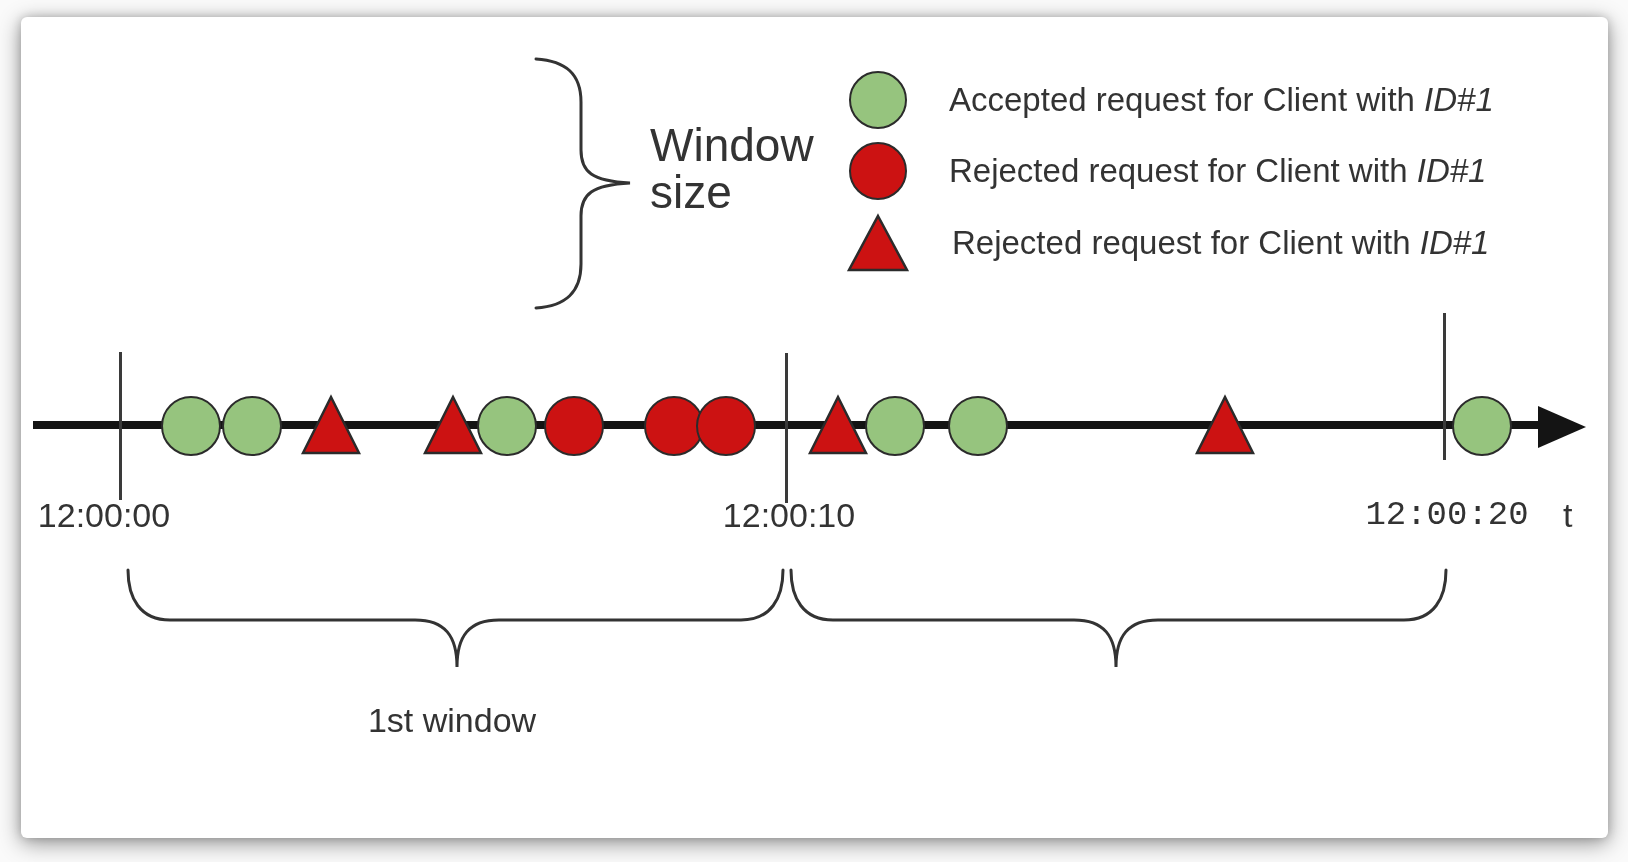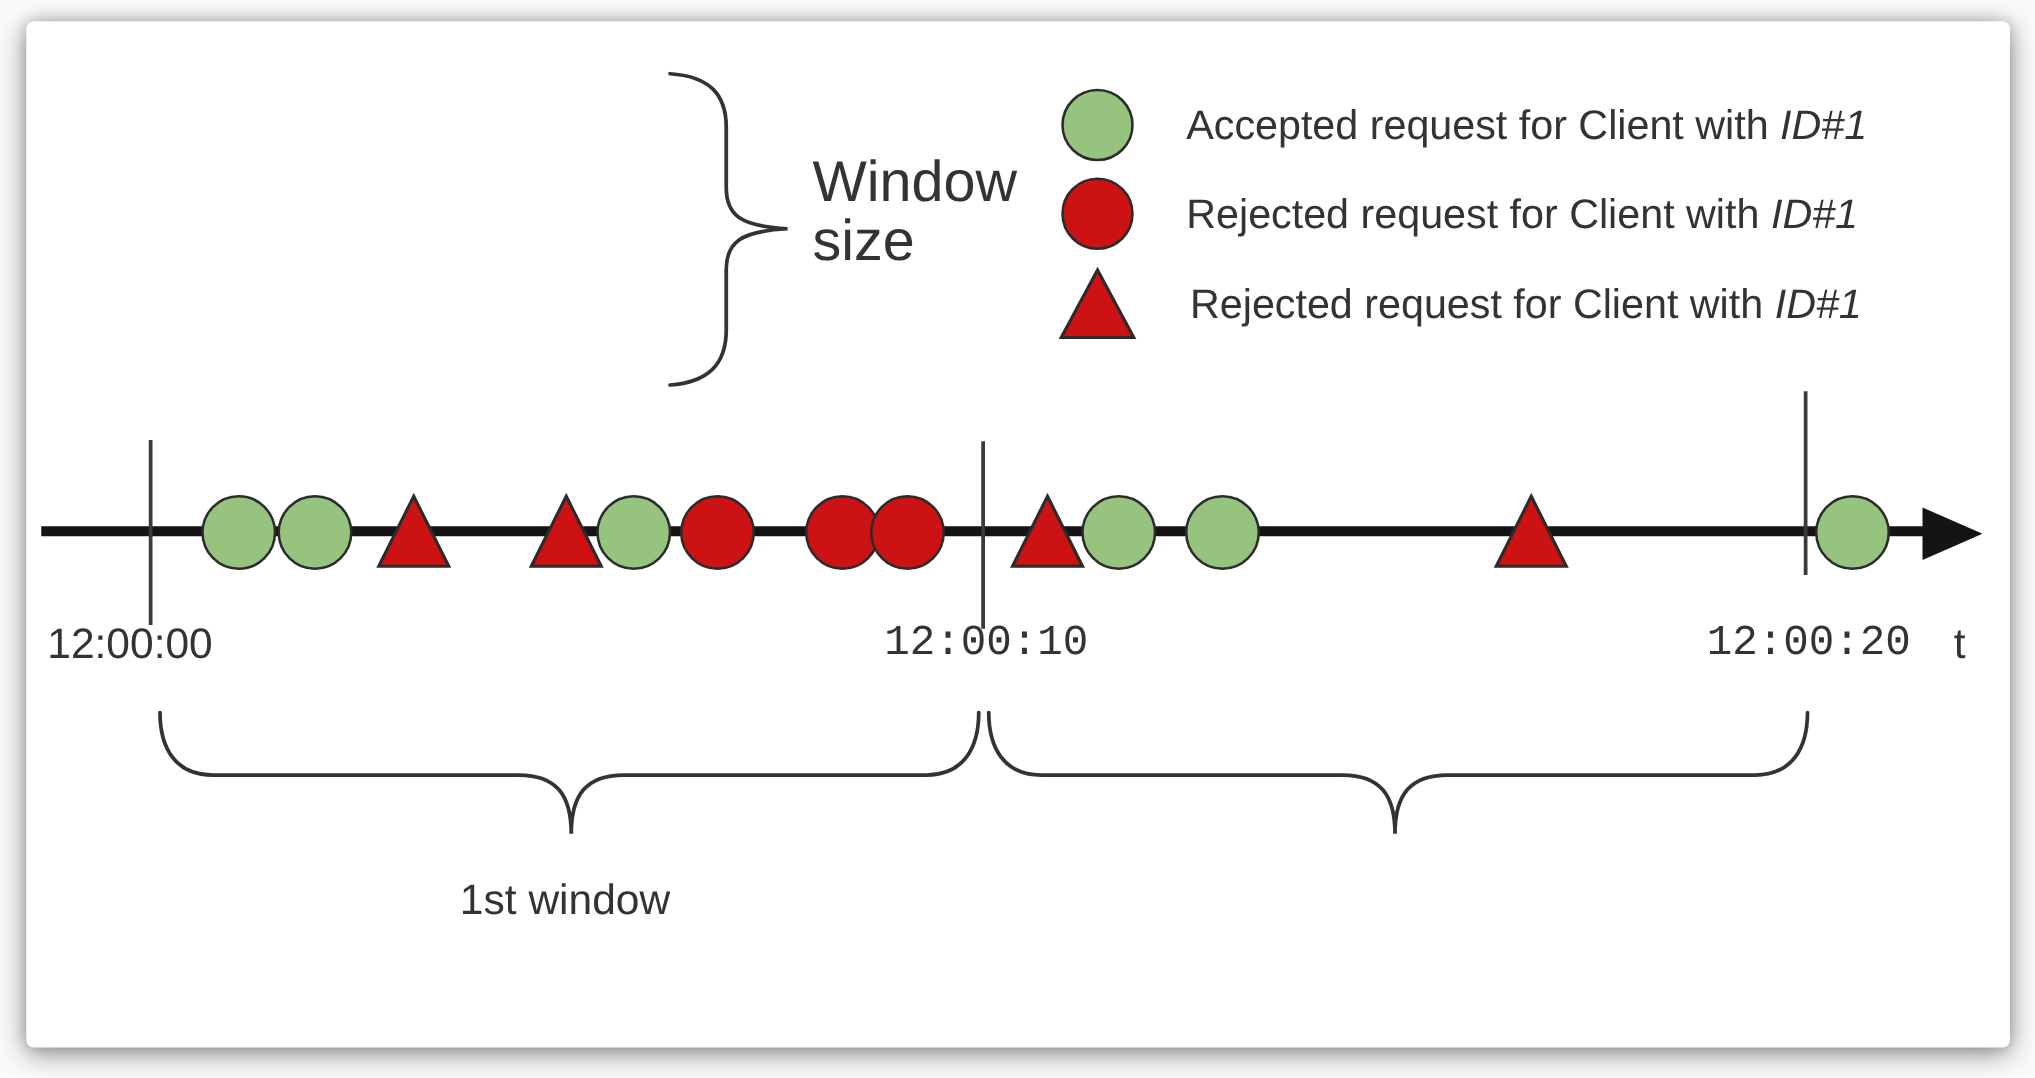--- a/index.html
+++ b/index.html
@@ -86,21 +86,21 @@
   </svg>
 
   <div class="axis-line"></div>
   <div class="axis-arrow"></div>
   <div class="axis-t-label">t</div>
 
   <div id="dynamic-layer">
       <div class="tick" style="left: 118.5px; top: 352px; height: 148px;"></div>
       <div class="tick-label" style="left: 104px;">12:00:00</div>
       <div class="tick" style="left: 784.5px; top: 353px; height: 150px;"></div>
-      <div class="tick-label" style="left: 789px; font-family: Liberation Mono, monospace;">12:00:10</div>
+      <div class="tick-label" style="left: 789px;">12:00:10</div>
       <div class="tick" style="left: 1442.5px; top: 313px; height: 147px;"></div>
       <div class="tick-label" style="left: 1447px; font-family: Liberation Mono, monospace;">12:00:20</div>
       <div class="marker circle accepted" style="left: 191px;"></div>
       <div class="marker circle accepted" style="left: 252px;"></div>
       <div class="marker triangle rejected" style="left: 331px;"><svg width="62" height="62" viewBox="0 0 62 62">
           <polygon points="31,3 59,59 3,59"></polygon>
         </svg></div>
       <div class="marker triangle rejected" style="left: 453px;"><svg width="62" height="62" viewBox="0 0 62 62">
           <polygon points="31,3 59,59 3,59"></polygon>
         </svg></div>

